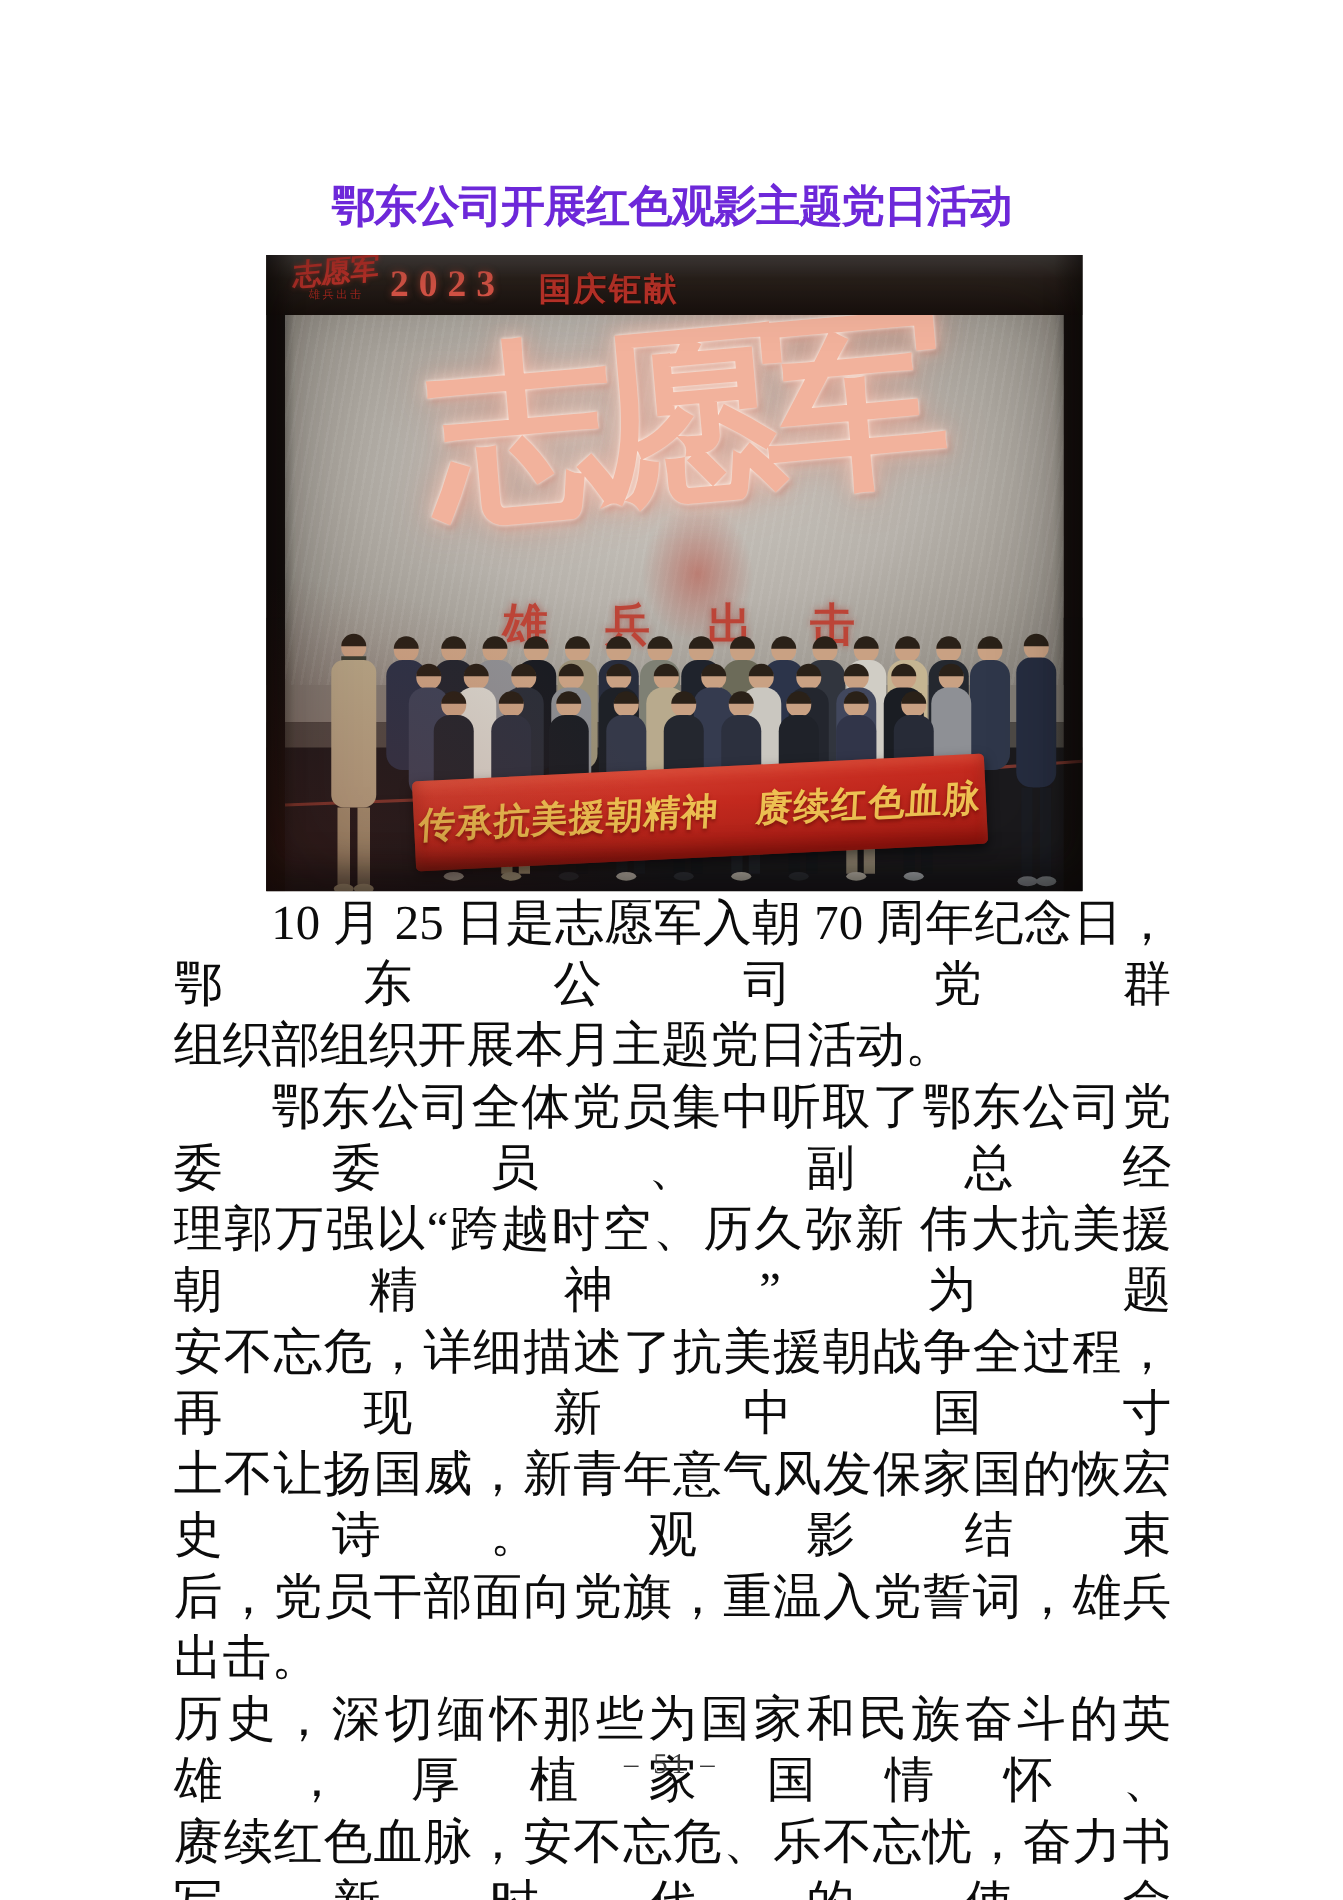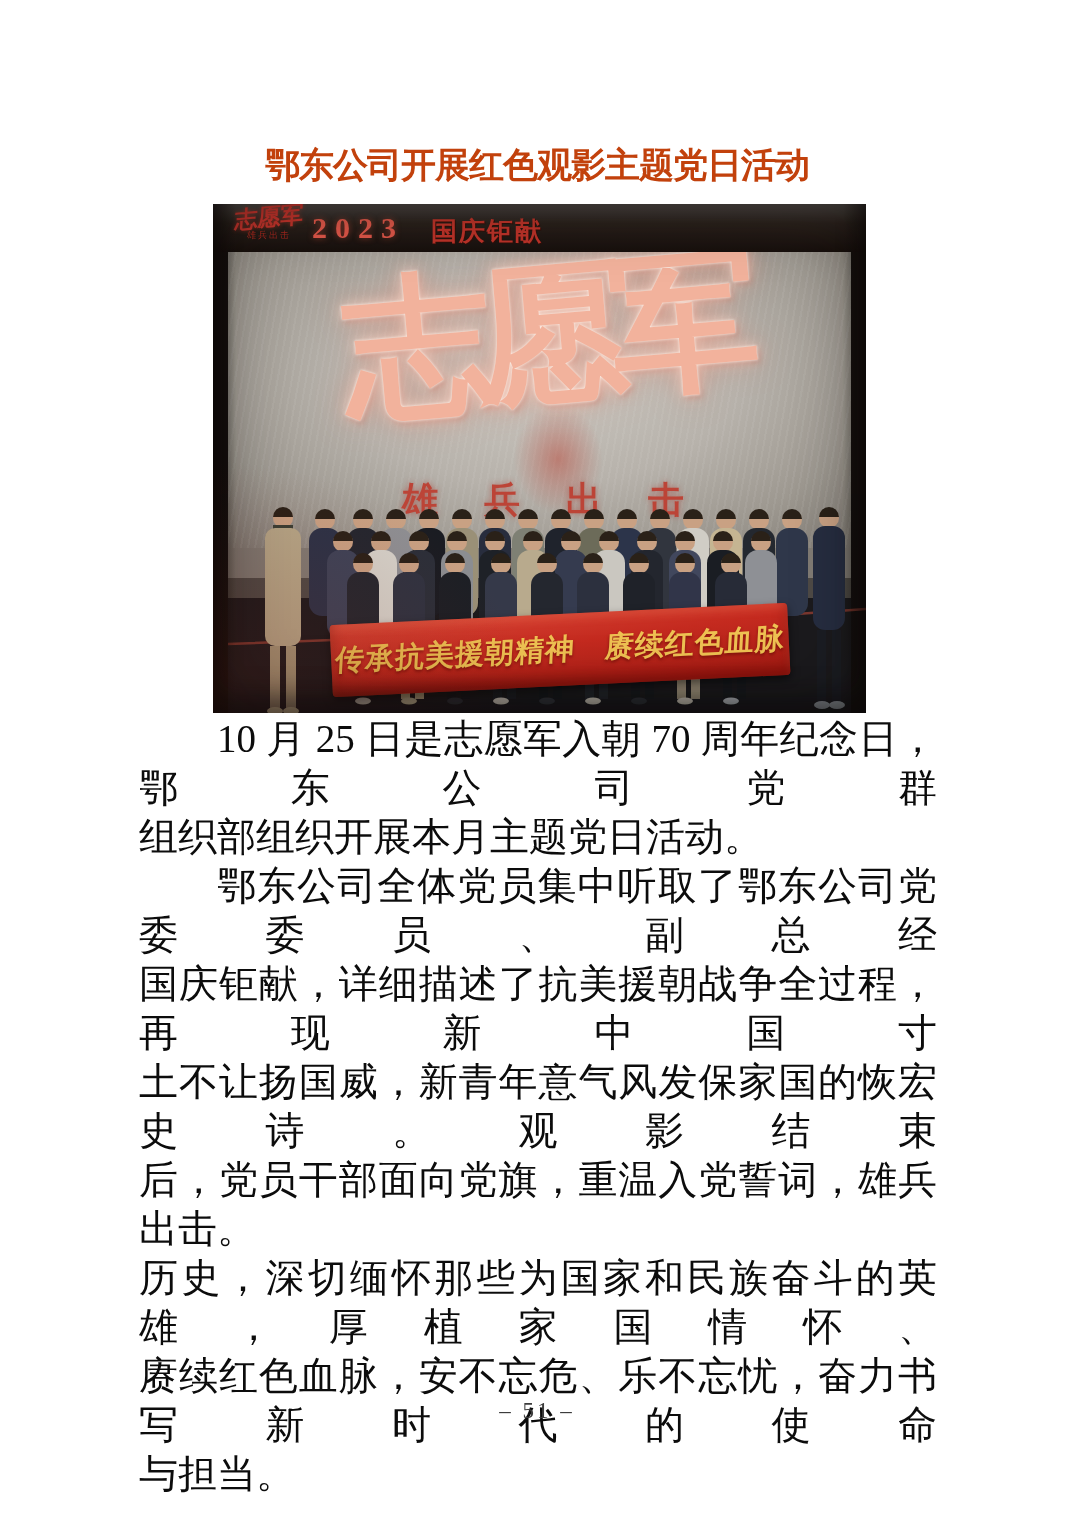--- a/index.html
+++ b/index.html
@@ -7,21 +7,21 @@
   body{
     width:1074px;height:1520px;position:relative;overflow:hidden;
     background:#ffffff;
     font-family:"Liberation Serif","DejaVu Serif",serif;
     color:#0d0d0d;
   }
   
   .doc-title{
     position:absolute;left:0;top:146px;width:100%;
     text-align:center;font-size:35px;font-weight:bold;
-    letter-spacing:-1px;line-height:40px;color:#c2410c;margin:0;
+    letter-spacing:-1px;line-height:40px;color:#6d28d9;margin:0;
   }
   
   .photo{
     position:absolute;left:213px;top:204px;width:653px;height:509px;
     margin:0;background:#17110e;overflow:hidden;
   }
   .topband{
     position:absolute;left:0;top:0;width:100%;height:48px;
     background:linear-gradient(180deg,#4a4542 0%,#2a211c 40%,#170f0c 100%);
     z-index:3;
@@ -241,21 +241,22 @@
     </div>
 
     <div class="vignette"></div>
   </figure>
 
   <section class="body-text">
     <div class="line first">10 月 25 日是志愿军入朝 70 周年纪念日，鄂东公司党群</div>
     <div class="line last">组织部组织开展本月主题党日活动。</div>
 
     <div class="line first">鄂东公司全体党员集中听取了鄂东公司党委委员、副总经</div>
-    <div class="line">国庆钜献，详细描述了抗美援朝战争全过程，再现新中国寸</div>
+    <div class="line">理郭万强以“跨越时空、历久弥新 伟大抗美援朝精神”为题</div>
+    <div class="line">安不忘危，详细描述了抗美援朝战争全过程，再现新中国寸</div>
     <div class="line">土不让扬国威，新青年意气风发保家国的恢宏史诗。观影结束</div>
     <div class="line last">后，党员干部面向党旗，重温入党誓词，雄兵出击。</div>
 
     <div class="line">历史，深切缅怀那些为国家和民族奋斗的英雄，厚植家国情怀、</div>
     <div class="line">赓续红色血脉，安不忘危、乐不忘忧，奋力书写新时代的使命</div>
     <div class="line last">与担当。</div>
   </section>
 
   <footer class="page-num">– 51 –</footer>
 

